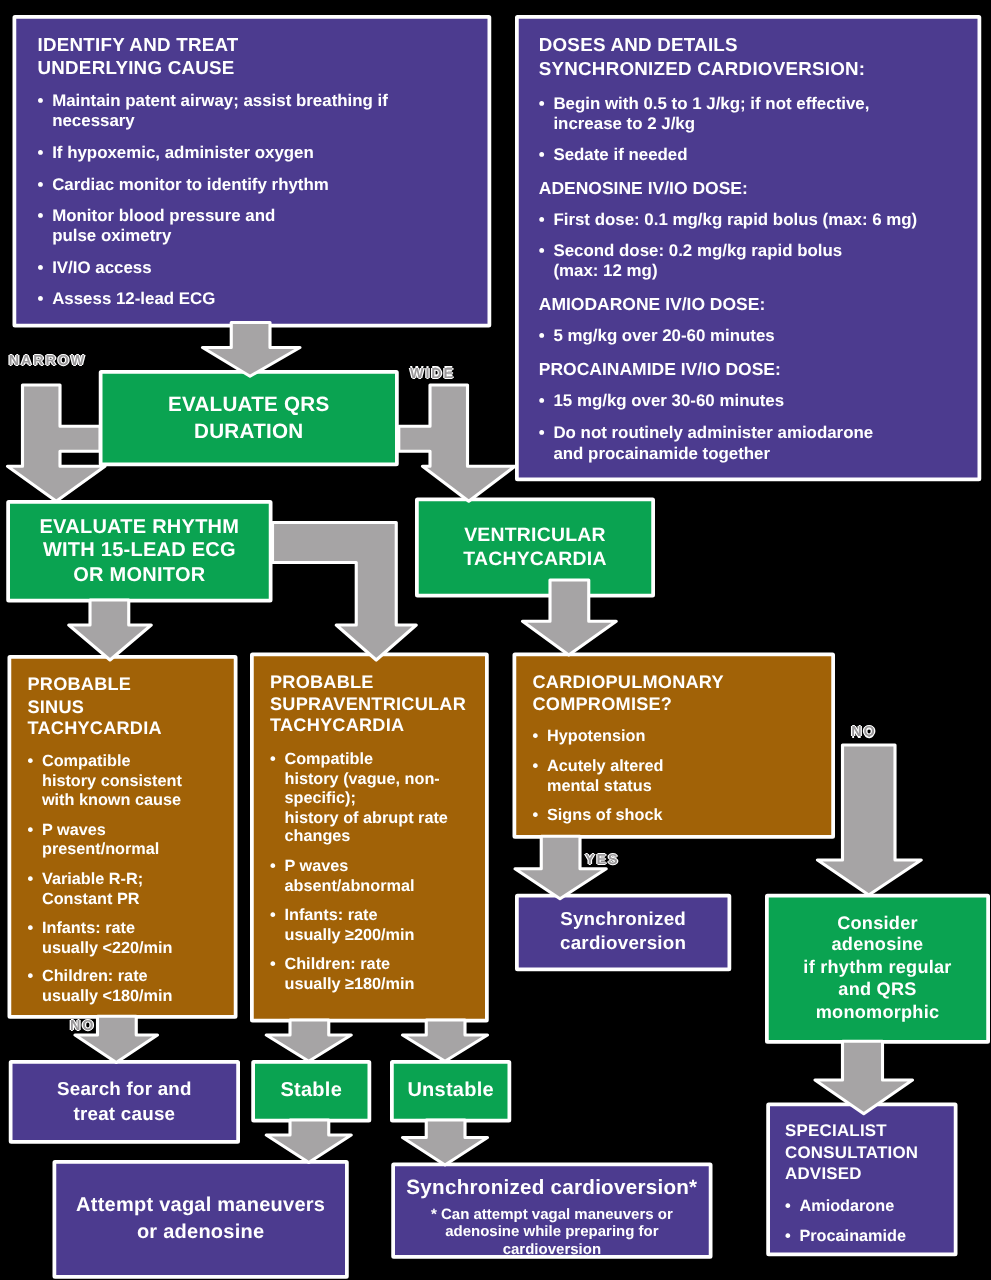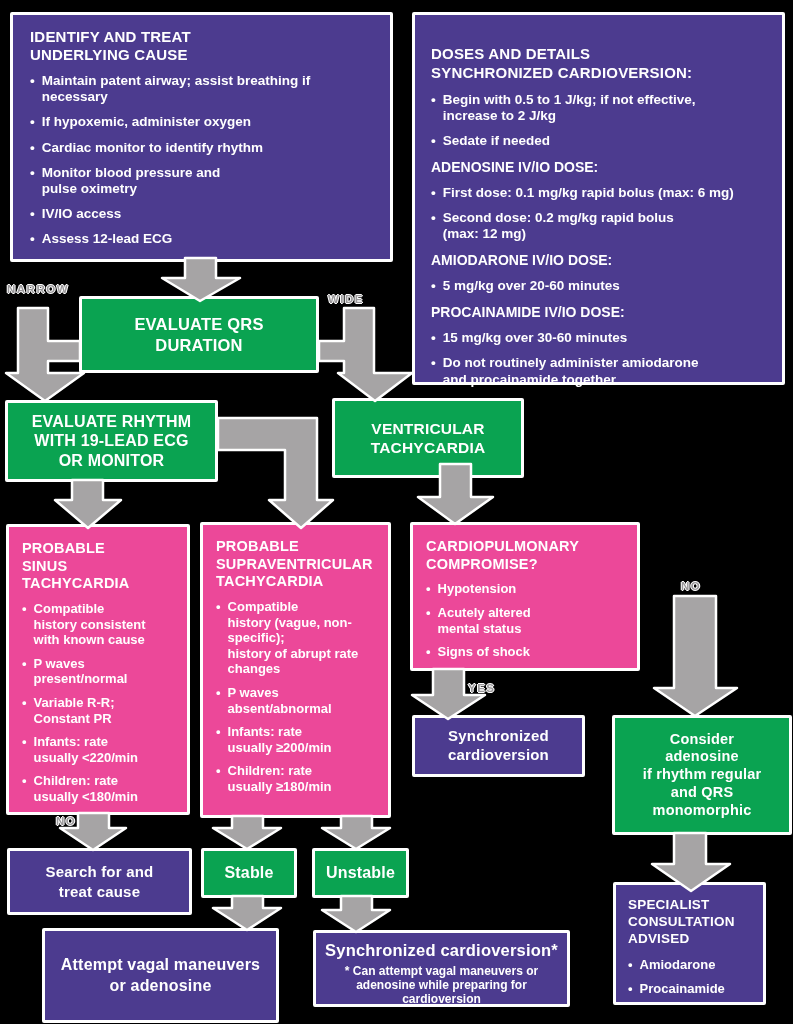--- a/index.html
+++ b/index.html
@@ -3,44 +3,44 @@
 <meta charset="utf-8">
 <style>
   html,body{margin:0;padding:0;background:#000;}
   #stage{
     position:relative;width:793px;height:1024px;background:#000;overflow:hidden;
     font-family:"Liberation Sans",sans-serif;font-weight:bold;color:#fff;
   }
   .box{position:absolute;box-sizing:border-box;border:3px solid #fff;border-radius:2px;z-index:2;}
   .purple{background:#4c3b8f;}
   .green{background:#0aa351;}
-  .red{background:#ec4899;}
+  .red{background:#a16207;}
   .box-title{white-space:pre-line;letter-spacing:.2px;}
   .center-box{display:flex;align-items:center;justify-content:center;text-align:center;}
   .bullet-row{display:flex;align-items:flex-start;}
   .marker{flex:0 0 auto;margin-right:7px;}
   .btext{white-space:pre-line;}
   
   #box-identify{left:10px;top:12px;width:383px;height:250px;padding:13px 12px 8px 17px;}
   #box-identify .box-title{font-size:15px;line-height:1.2;}
   #box-identify .bullet-row{font-size:13.5px;line-height:1.2;margin-top:9px;}
   
-  #box-doses{left:412px;top:12px;width:373px;height:373px;padding:30px 10px 8px 16px;}
+  #box-doses{left:412px;top:12px;width:373px;height:373px;padding:13px 10px 8px 16px;}
   #box-doses .box-title{font-size:15px;line-height:1.25;}
   #box-doses .bullet-row{font-size:13.5px;line-height:1.2;margin-top:9px;}
   #box-doses .bullet-row.heading{font-size:14px;margin-top:10px;}
   
   #box-qrs{left:79px;top:296px;width:240px;height:77px;font-size:16.5px;line-height:1.25;}
   #box-rhythm{left:5px;top:400px;width:213px;height:82px;font-size:16px;line-height:1.22;}
   #box-vt{left:332px;top:398px;width:192px;height:80px;font-size:15.5px;line-height:1.25;}
   
   .red-pad{padding:13px 6px 6px 13px;}
   #box-sinus{left:6px;top:524px;width:184px;height:291px;}
   #box-svt{left:200px;top:522px;width:191px;height:296px;}
-  #box-compromise{left:410px;top:522px;width:230px;height:149px;}
+  #box-compromise{left:410px;top:522px;width:258px;height:149px;}
   .red .box-title{font-size:14.5px;line-height:1.22;}
   .red .bullet-row{font-size:13px;line-height:1.2;margin-top:8px;}
   
   #box-sync1{left:412px;top:715px;width:173px;height:62px;font-size:15px;line-height:1.25;}
   #box-consider{left:612px;top:715px;width:180px;height:120px;font-size:14.5px;line-height:1.22;}
   #box-search{left:7px;top:848px;width:185px;height:67px;font-size:15px;line-height:1.3;}
   #box-stable{left:201px;top:848px;width:96px;height:50px;font-size:16px;}
   #box-unstable{left:312px;top:848px;width:97px;height:50px;font-size:16px;}
   #box-attempt{left:42px;top:928px;width:237px;height:95px;font-size:16px;line-height:1.3;}
   #box-sync2{left:313px;top:930px;width:257px;height:77px;padding-top:8px;text-align:center;}
@@ -166,21 +166,21 @@
         </div>
       </div>
   </div>
 
   <div class="box green center-box" id="box-qrs">
     <div class="box-title">EVALUATE QRS
 DURATION</div>
   </div>
   <div class="box green center-box" id="box-rhythm">
     <div class="box-title">EVALUATE RHYTHM
-WITH 19-LEAD ECG
+WITH 15-LEAD ECG
 OR MONITOR</div>
   </div>
   <div class="box green center-box" id="box-vt">
     <div class="box-title">VENTRICULAR
 TACHYCARDIA</div>
   </div>
 
   <div class="box red red-pad" id="box-sinus">
     <div class="box-title">PROBABLE
 SINUS

